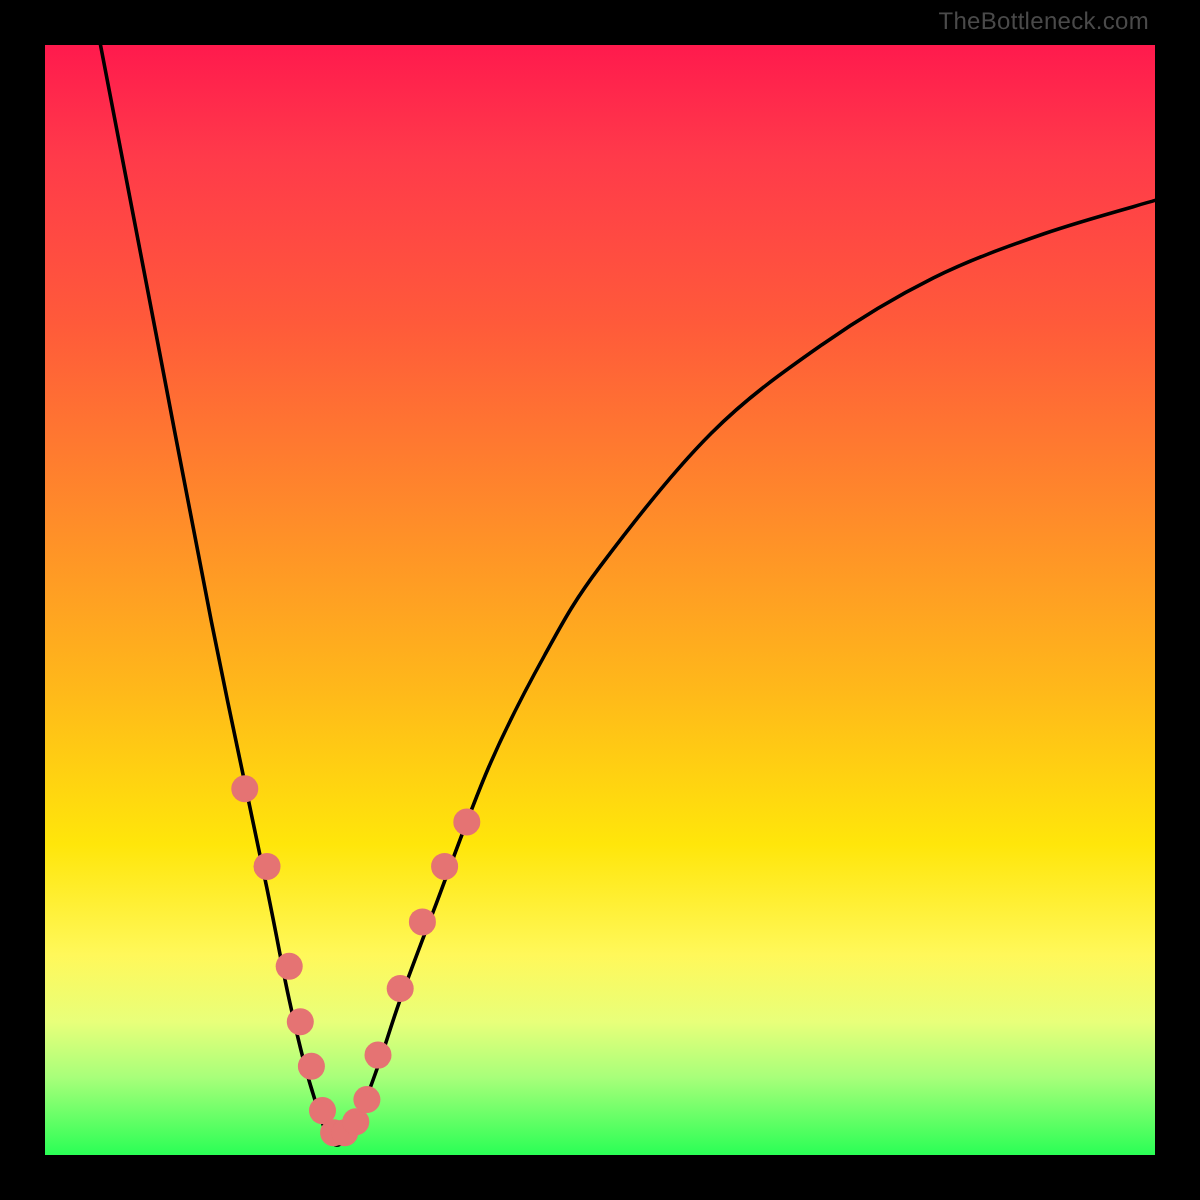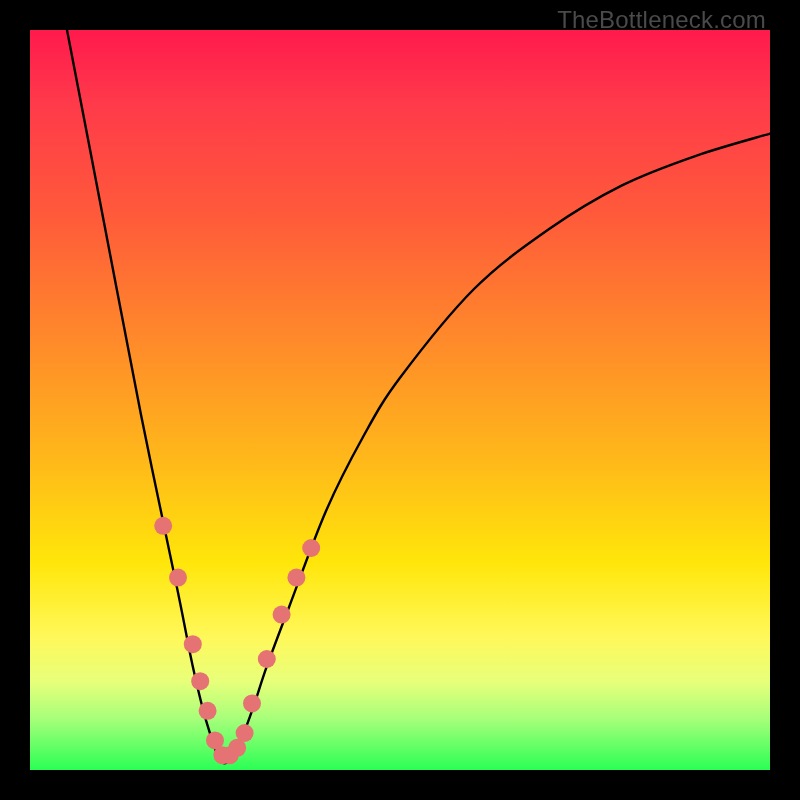--- a/index.html
+++ b/index.html
@@ -36,21 +36,21 @@
       #e8ff7a 88%,
       #a8ff7a 93%,
       #2aff55 100%
     );
   }
   .watermark {
     position: absolute;
     top: 6px;
     right: 34px;
     color: #4a4a4a;
-    font-size: 24px;
+    font-size: 16px;
     letter-spacing: 0.2px;
     user-select: none;
   }
   svg.curve {
     position: absolute;
     left: 0;
     top: 0;
     width: 740px;
     height: 740px;
     overflow: visible;

